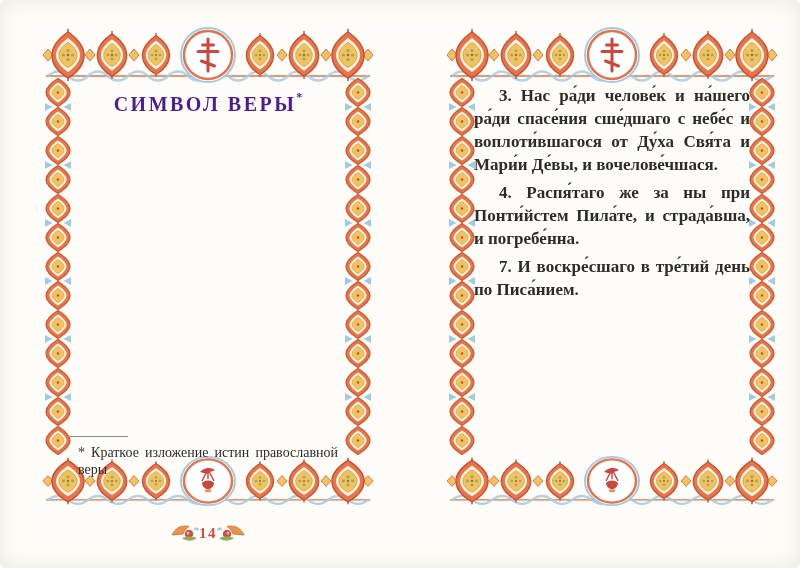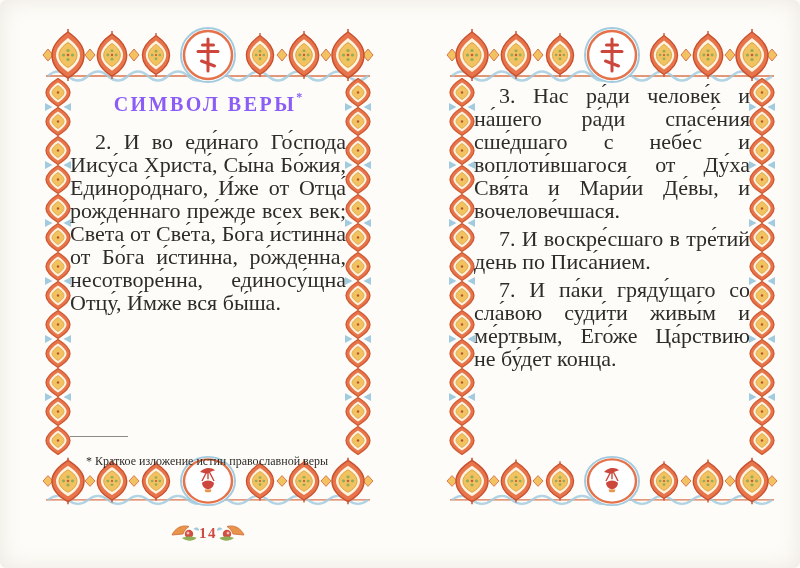--- a/index.html
+++ b/index.html
@@ -16,30 +16,30 @@
   svg.band{position:absolute;left:2px;width:332px;display:block;}
   svg.band.top{top:14px;height:58px;}
   svg.band.bottom{top:443px;height:52px;}
   svg.chain{position:absolute;top:66px;width:28px;height:377px;display:block;}
   svg.chain.cleft{left:4px;}
   svg.chain.cright{right:4px;}
   .content{position:absolute;left:30px;right:30px;top:72px;}
   h1.title{
     margin:2px 0 13px 0;text-align:center;
     font-size:20px;line-height:26px;font-weight:bold;
-    color:#8b5cf6;letter-spacing:2.5px;
+    color:#4c1d95;letter-spacing:2.5px;
   }
   h1.title sup{font-size:12px;position:relative;top:-2px;letter-spacing:0;}
   p.body-par{
-    margin:0 0 5px 0;font-size:22px;line-height:23px;
-    text-align:justify;text-indent:25px;
+    margin:0 0 5px 0;font-size:17px;line-height:23px;
+    text-align:justify;text-indent:25px;font-weight:bold;
   }
   .footnote{position:absolute;left:30px;right:30px;top:424px;}
   .footnote-rule{width:58px;border-top:1px solid #8a8a86;margin:0 0 4px 0;height:0;}
-  .footnote p{margin:16px;font-size:12px;line-height:16.5px;text-align:justify;}
+  .footnote p{margin:8px;font-size:14px;line-height:16.5px;text-align:justify;}
   .pagenum-row{
     position:absolute;left:0;right:0;top:506px;height:30px;
     display:flex;align-items:center;justify-content:center;
   }
   .pagenum{
     font-size:15px;font-weight:bold;color:#cf4a41;letter-spacing:1.5px;
   }
   .pgorn-svg{width:28px;height:18px;display:block;}
   .defs-holder{position:absolute;width:0;height:0;overflow:hidden;}
 </style>
@@ -170,21 +170,20 @@
       </svg>
     <svg class="band bottom" viewBox="0 0 332 58" preserveAspectRatio="none">
       <use href="#bandrow"></use>
       <g transform="translate(166,29)">
           <use href="#censer"></use>
         </g>
     </svg>
 
     <div class="content">
       <h1 class="title"><span>СИМВОЛ ВЕРЫ</span><sup>*</sup></h1>
-      <p class="body-par">2. И во еди́наго Го́спода Иису́са Христа́, Сы́на Бо́жия, Единоро́днаго, И́же от Отца́ рожде́ннаго пре́жде всех век; Све́та от Све́та, Бо́га и́стинна от Бо́га и́стинна, ро́жденна, несотворе́нна, единосу́щна Отцу́, И́мже вся бы́ша.</p>
     </div>
 
     <div class="footnote">
       <div class="footnote-rule"></div>
       <p>* Краткое изложение истин православной веры</p>
     </div>
 
     <div class="pagenum-row">
       <svg class="pgorn-svg" viewBox="-14 -9 28 18">
           <use href="#pgorn"></use>
@@ -247,19 +246,19 @@
       </svg>
     <svg class="band bottom" viewBox="0 0 332 58" preserveAspectRatio="none">
       <use href="#bandrow"></use>
       <g transform="translate(166,29)">
           <use href="#censer"></use>
         </g>
     </svg>
 
     <div class="content">
       <p class="body-par">3. Нас ра́ди челове́к и на́шего ра́ди спасе́ния сше́дшаго с небе́с и воплоти́вшагося от Ду́ха Свя́та и Мари́и Де́вы, и вочелове́чшася.</p>
+      <p class="body-par">4. Распя́таго же за ны при Понти́йстем Пила́те, и страда́вша, и погребе́нна.</p>
       <p class="body-par">7. И воскре́сшаго в тре́тий день по Писа́нием.</p>
-      <p class="body-par">7. И па́ки гряду́щаго со сла́вою суди́ти живы́м и ме́ртвым, Его́же Ца́рствию не бу́дет конца.</p>
     </div>
 
   </div>
 
 </div>
 
 </body></html>

